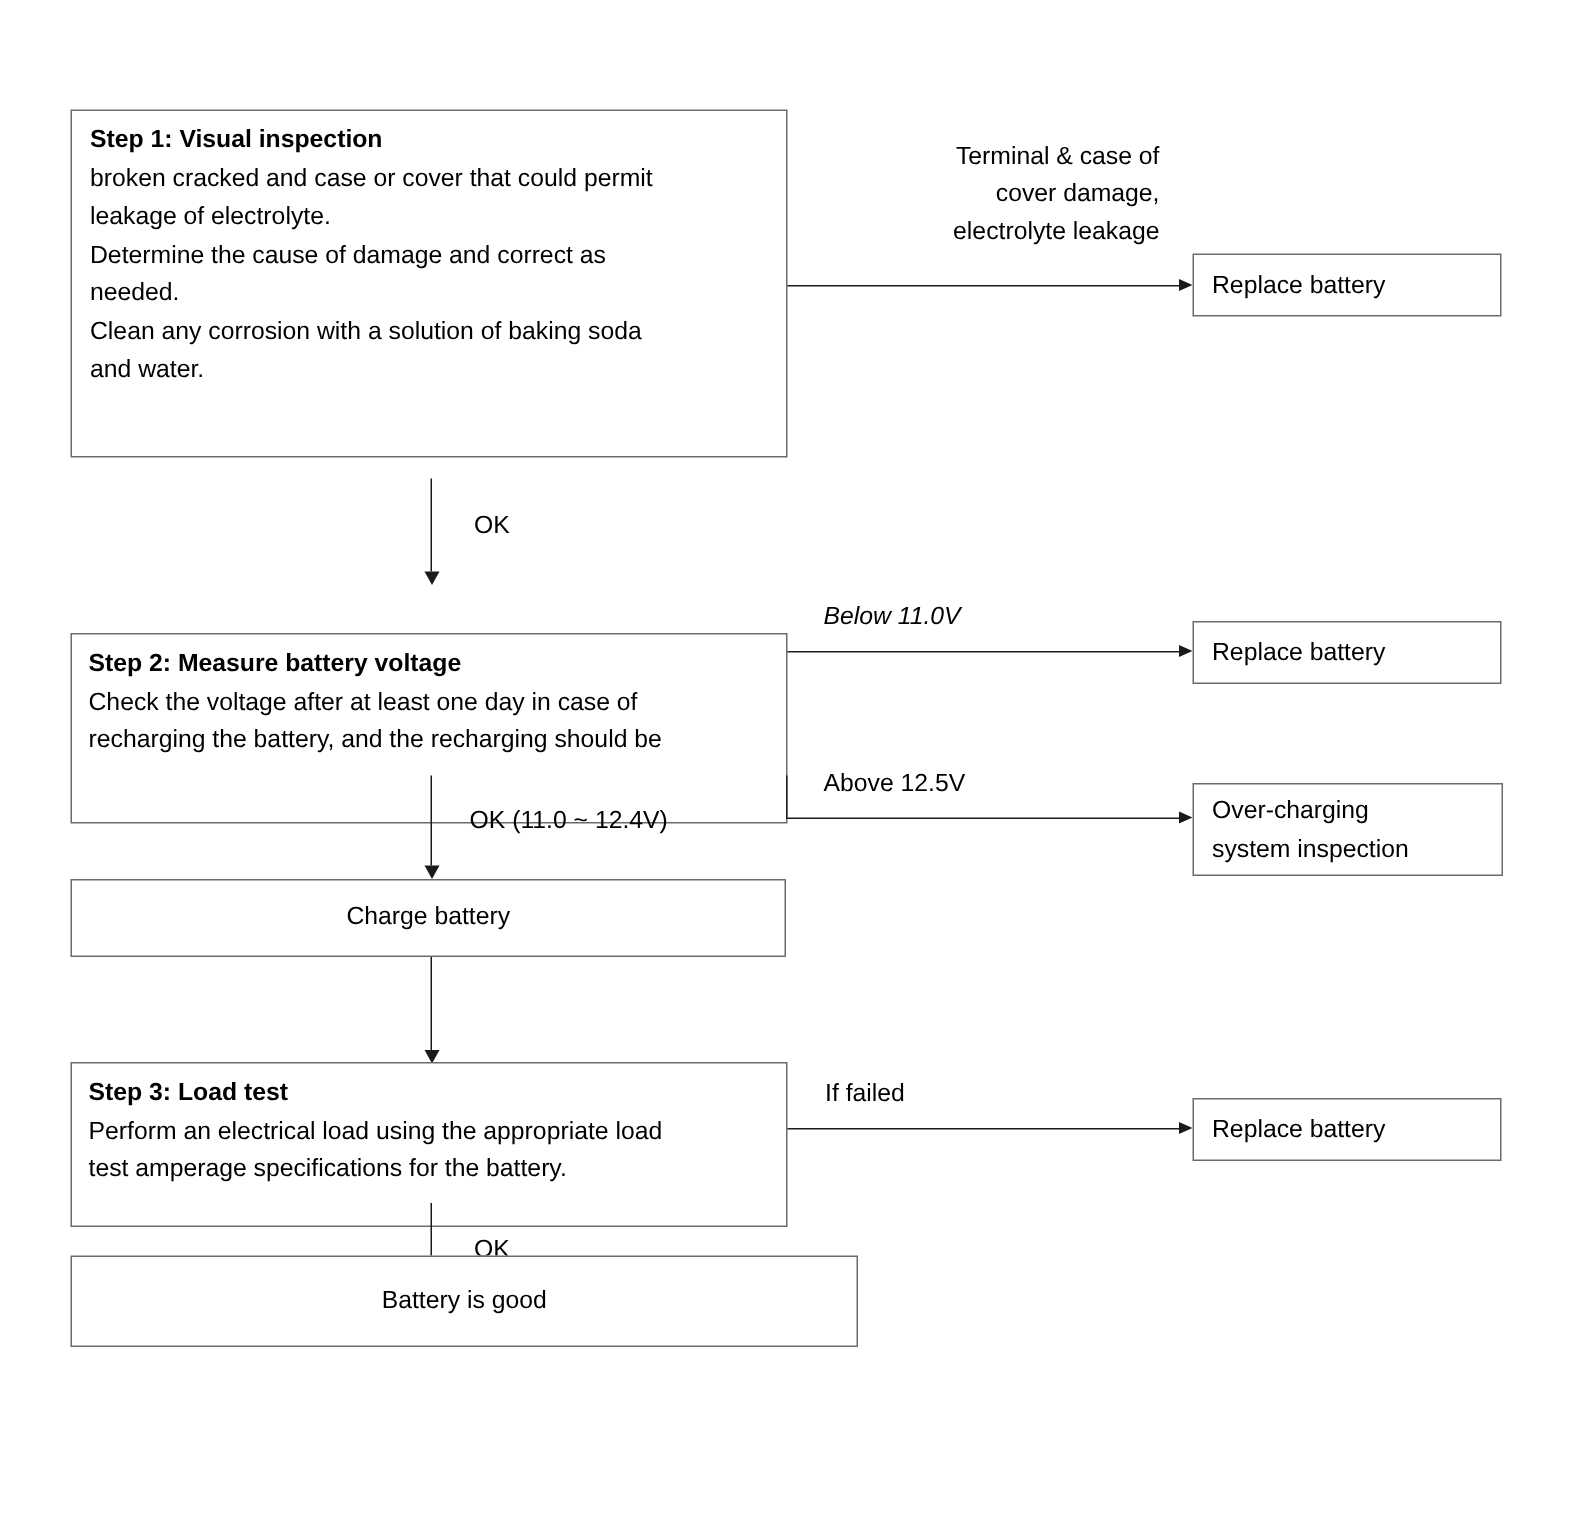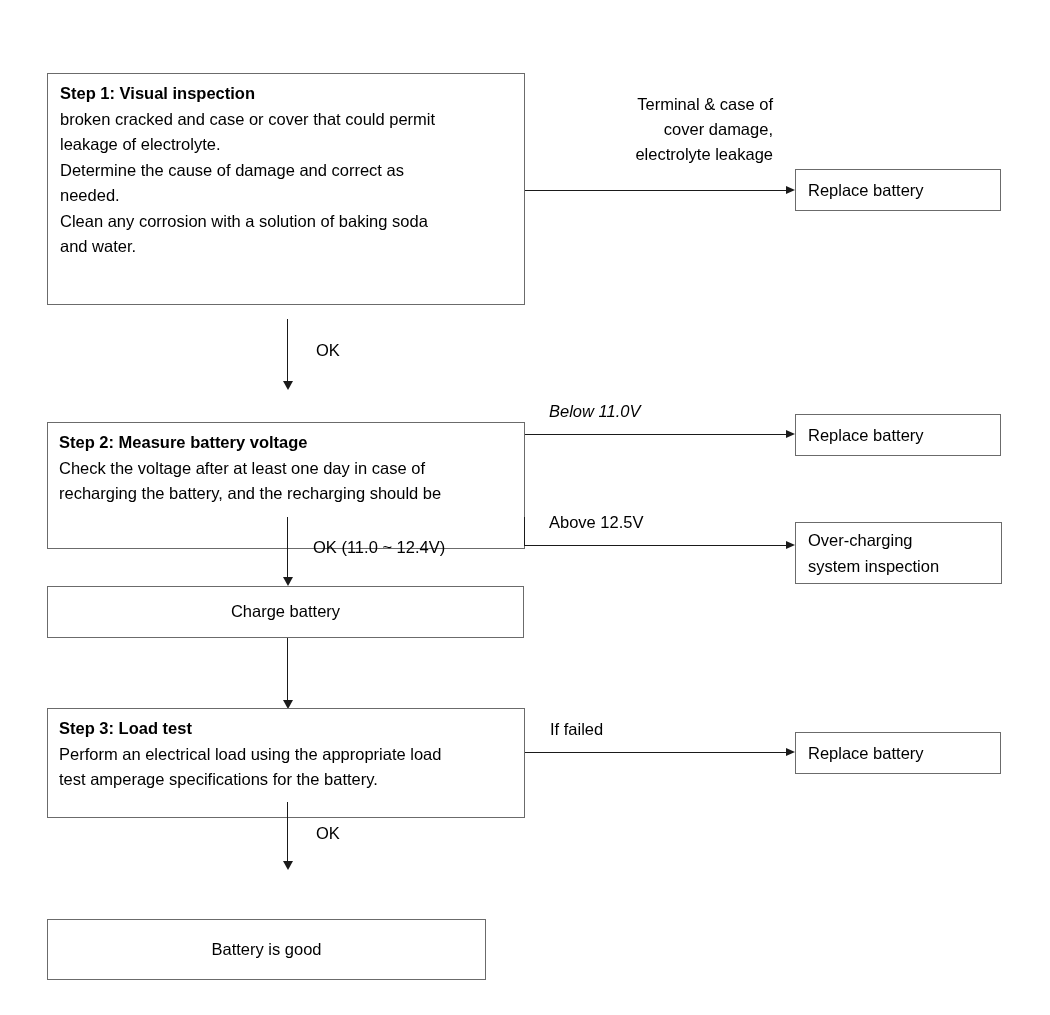--- a/index.html
+++ b/index.html
@@ -159,17 +159,17 @@
   <div class="hline" style="left:525px; top:752px; width:262px;"></div>
   <div class="arrow-right" style="left:786px; top:747.5px;"></div>
   <div class="node text-left" style="left:795px; top:732px; width:206px; height:42px; padding:8px 0 0 12px;">
     <span>Replace battery</span>
   </div>
 
   <div class="vline" style="left:287px; top:802px; height:59px;"></div>
   <div class="arrow-down" style="left:282.5px; top:861px;"></div>
   <div class="edge-label" style="left:316px; top:821px;">OK</div>
 
-  <div class="node text-center" style="left:47px; top:919px; width:439px; height:61px;">
+  <div class="node text-center" style="left:47px; top:837px; width:525px; height:61px;">
     <span>Battery is good</span>
   </div>
 
 </div>
 
 </body></html>

